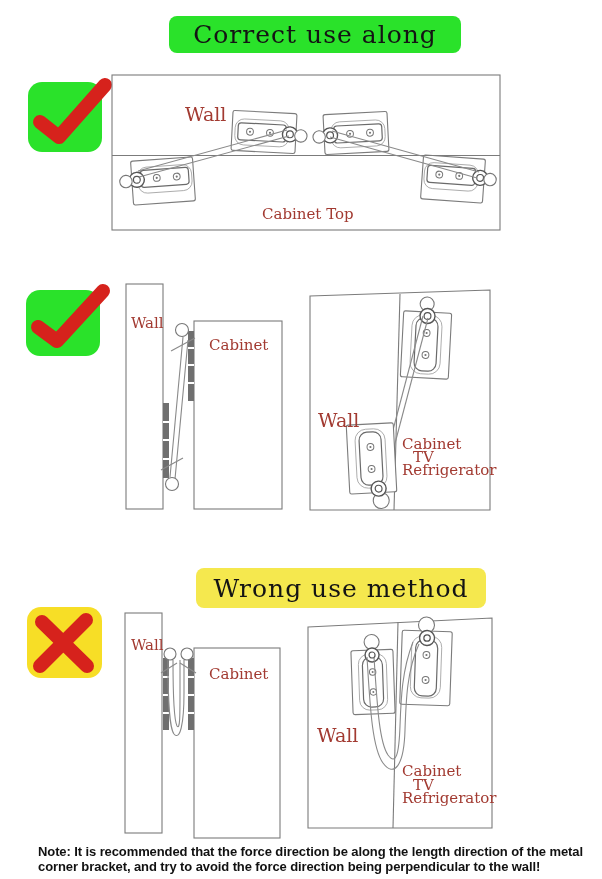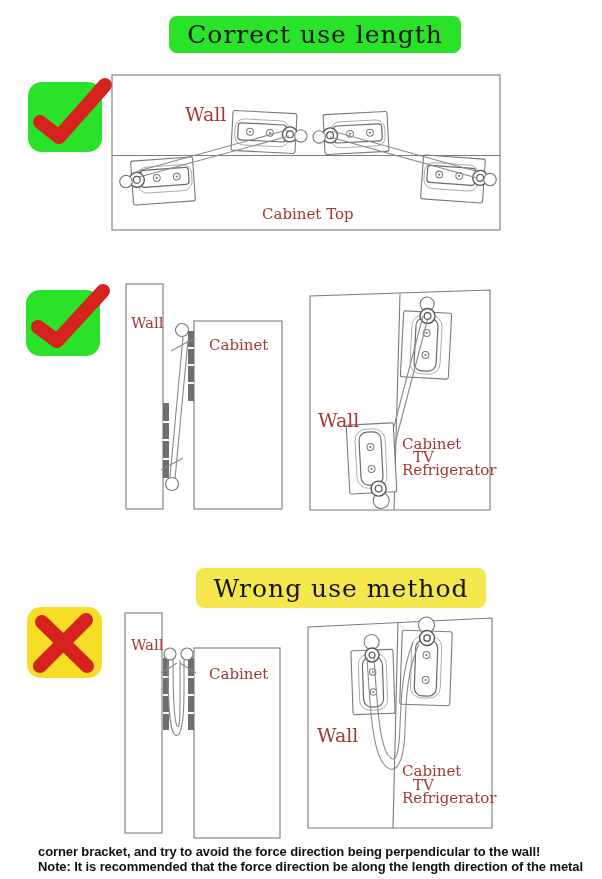--- a/index.html
+++ b/index.html
@@ -36,21 +36,21 @@
     position:absolute; left:38px; top:844px; width:556px;
     font-size:13px; font-weight:bold; color:#111111; line-height:15px;
     letter-spacing:-0.1px;
   }
 </style>
 </head>
 <body>
 
 <div id="sheet">
 
-  <div id="banner-correct" class="banner">Correct use length</div>
+  <div id="banner-correct" class="banner">Correct use along</div>
 
   <svg class="icon-svg" style="left:20px; top:74px;" width="92" height="86">
     <rect x="8" y="8" width="74" height="70" rx="14" fill="#2ae22a"></rect>
     <path d="M20,48 L39,63 L85,11" fill="none" stroke="#d6221c" stroke-width="14" stroke-linecap="round" stroke-linejoin="round"></path>
   </svg>
 
   <svg class="diagram" style="left:98px; top:62px;" width="412" height="172" viewBox="98 62 412 172">
     <rect x="112" y="75" width="388" height="155" class="oln"></rect>
     <line x1="112" y1="155.5" x2="500" y2="155.5" class="oln"></line>
 
@@ -268,17 +268,17 @@
       <path d="M374,657 C377,702 379,742 388,755 C396,766 399,754 400,726 C401,698 402,670 413,642" class="strap"></path>
     </g>
 
     <text x="317" y="742" class="lab fs19">Wall</text>
     <text x="402" y="776" class="lab fs15">Cabinet</text>
     <text x="413" y="790" class="lab fs15">TV</text>
     <text x="402" y="803" class="lab fs15">Refrigerator</text>
   </svg>
 
   <div id="note">
+    <div>Note: It is recommended that the force direction be along the length direction of the metal</div>
     <div>corner bracket, and try to avoid the force direction being perpendicular to the wall!</div>
-    <div>Note: It is recommended that the force direction be along the length direction of the metal</div>
   </div>
 
 </div>
 
 </body></html>

